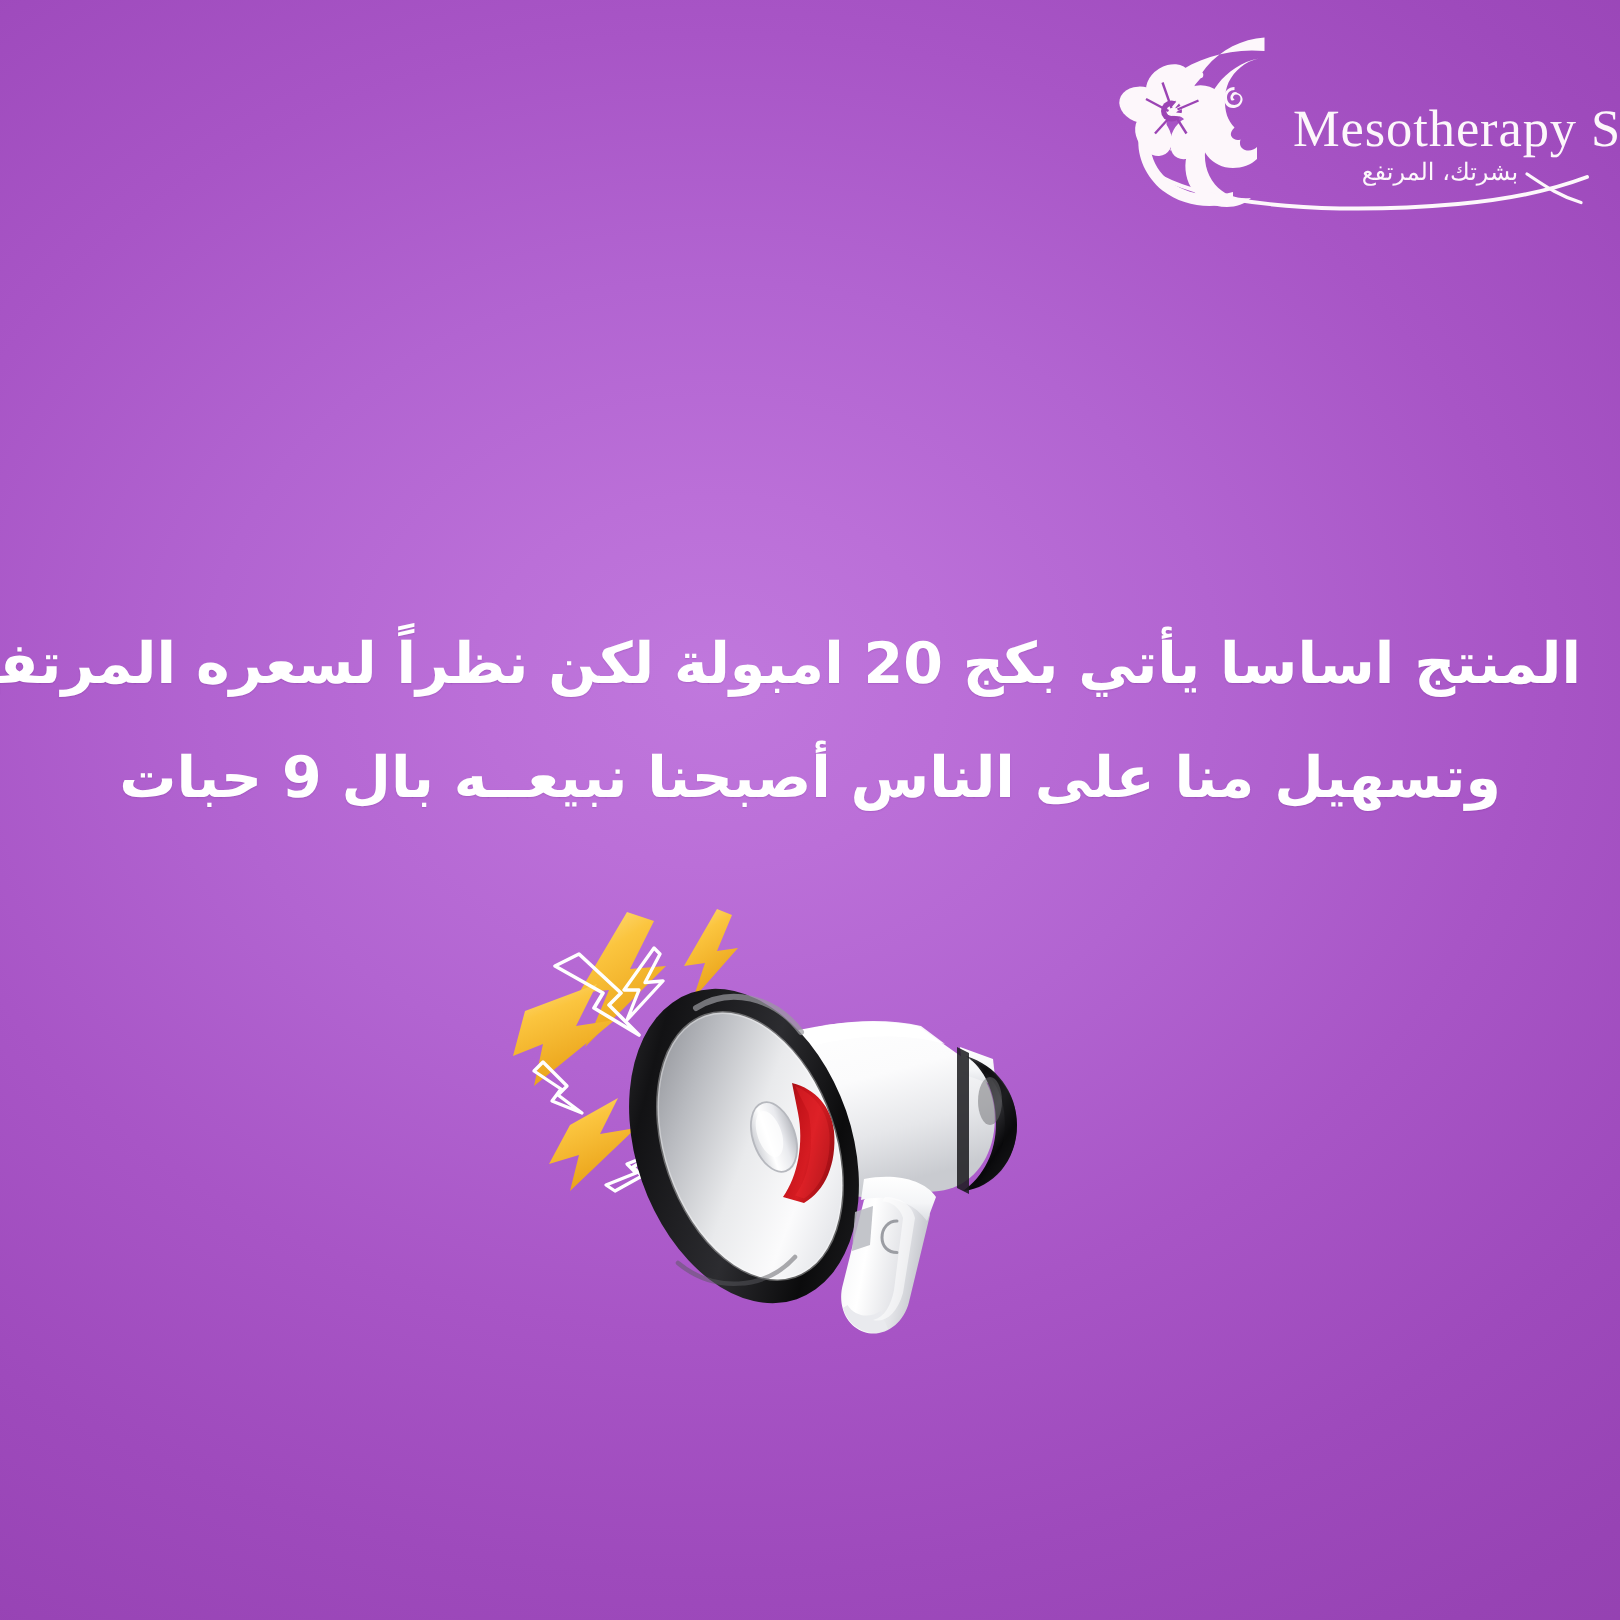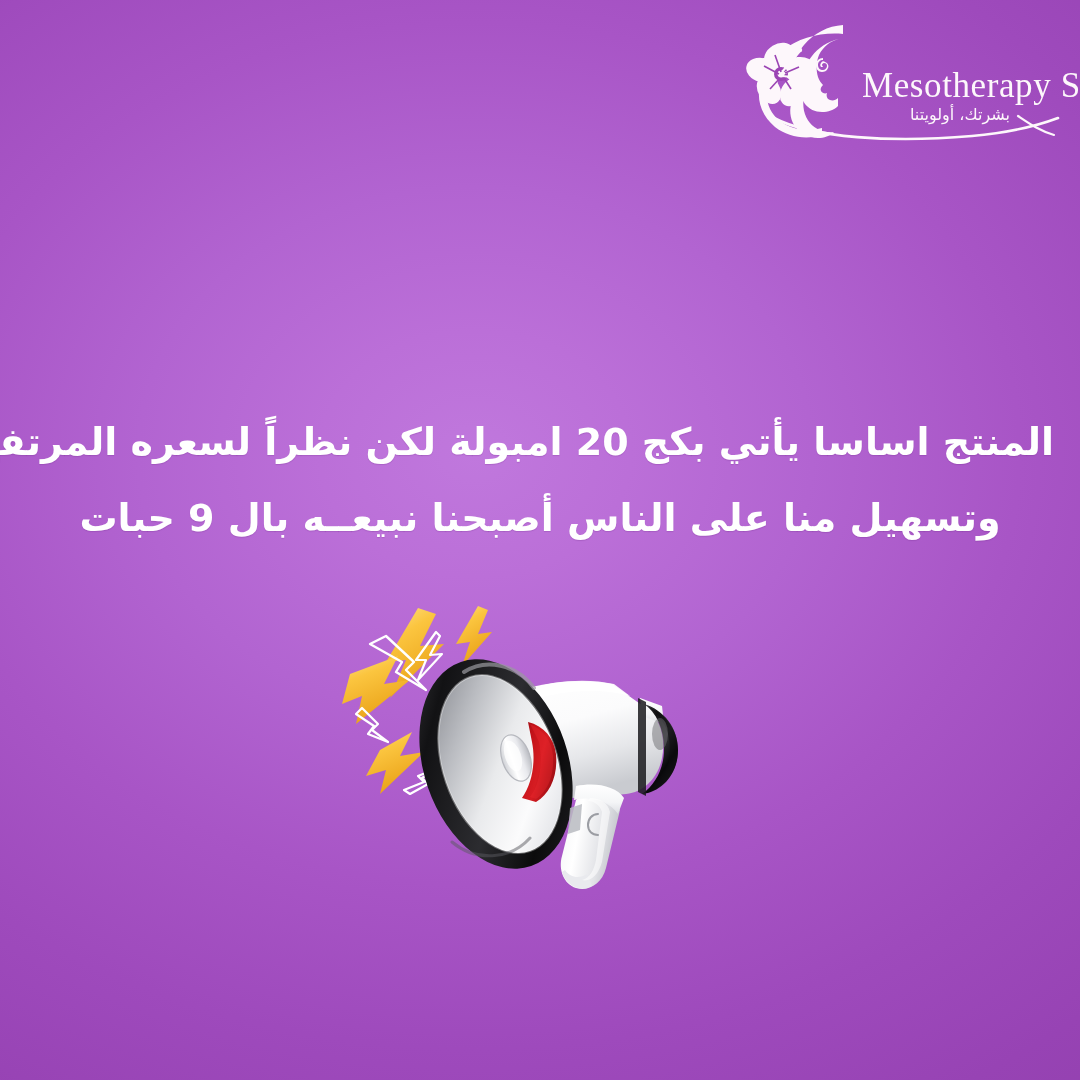--- a/index.html
+++ b/index.html
@@ -182,21 +182,21 @@
             <path d="M38 56 L28 67"></path>
               <path d="M42 56 L49 67"></path>
             <path d="M43 51 L57 45"></path>
           </g>
         </g>
       </svg>
     </div>
 
     <div class="logo-text-wrap">
       <span class="logo-title">Mesotherapy Skin</span>
-      <span class="logo-sub">بشرتك، أولويتنا</span>
+      <span class="logo-sub">بشرتك، المرتفع</span>
     </div>
 
     <div class="logo-swoosh">
       <svg viewBox="0 0 288 30" aria-hidden="true">
         <path d="M2 4 C40 24 120 29 200 22 C234 19 262 13 286 4" fill="none" stroke="#fdf7fb" stroke-width="2.6" stroke-linecap="round"></path>
         <path d="M246 2 C258 10 268 17 282 21" fill="none" stroke="#fdf7fb" stroke-width="2.2" stroke-linecap="round"></path>
       </svg>
     </div>
   </div>
 

